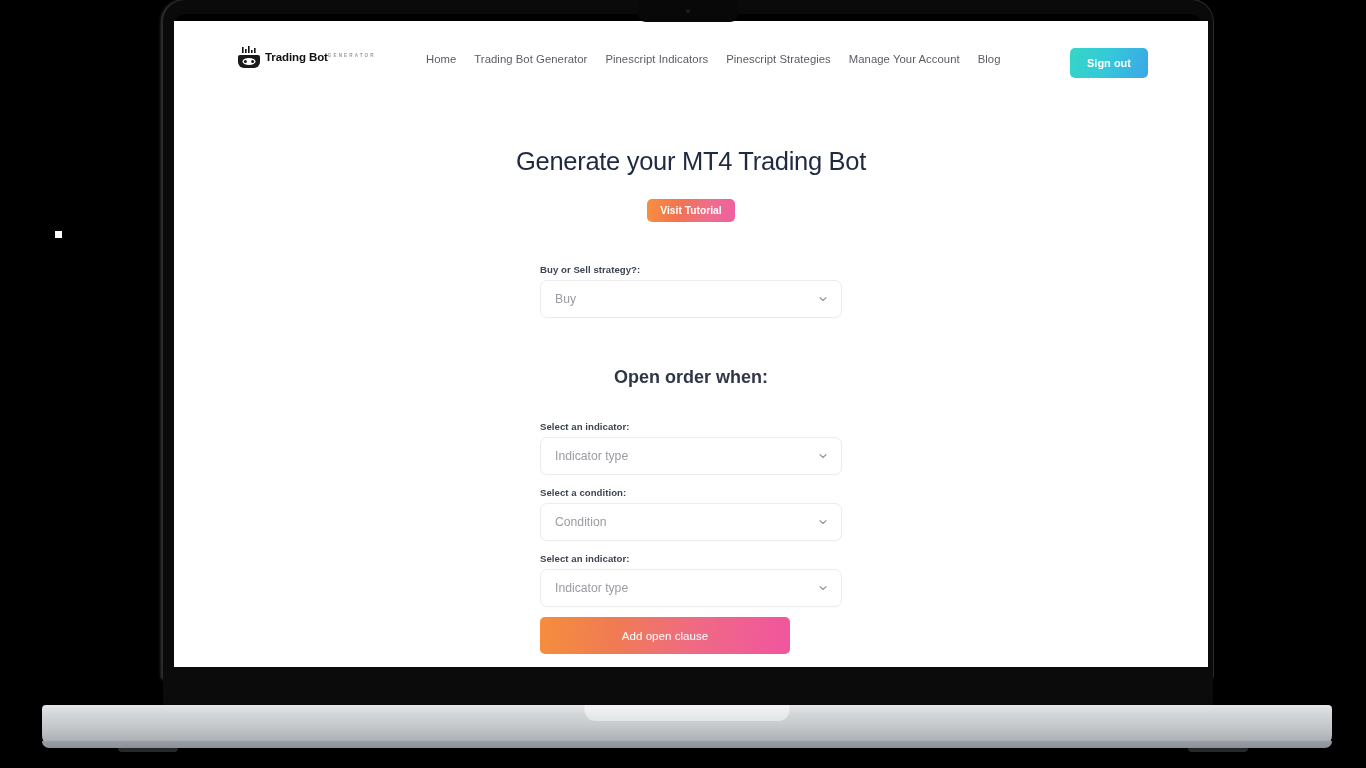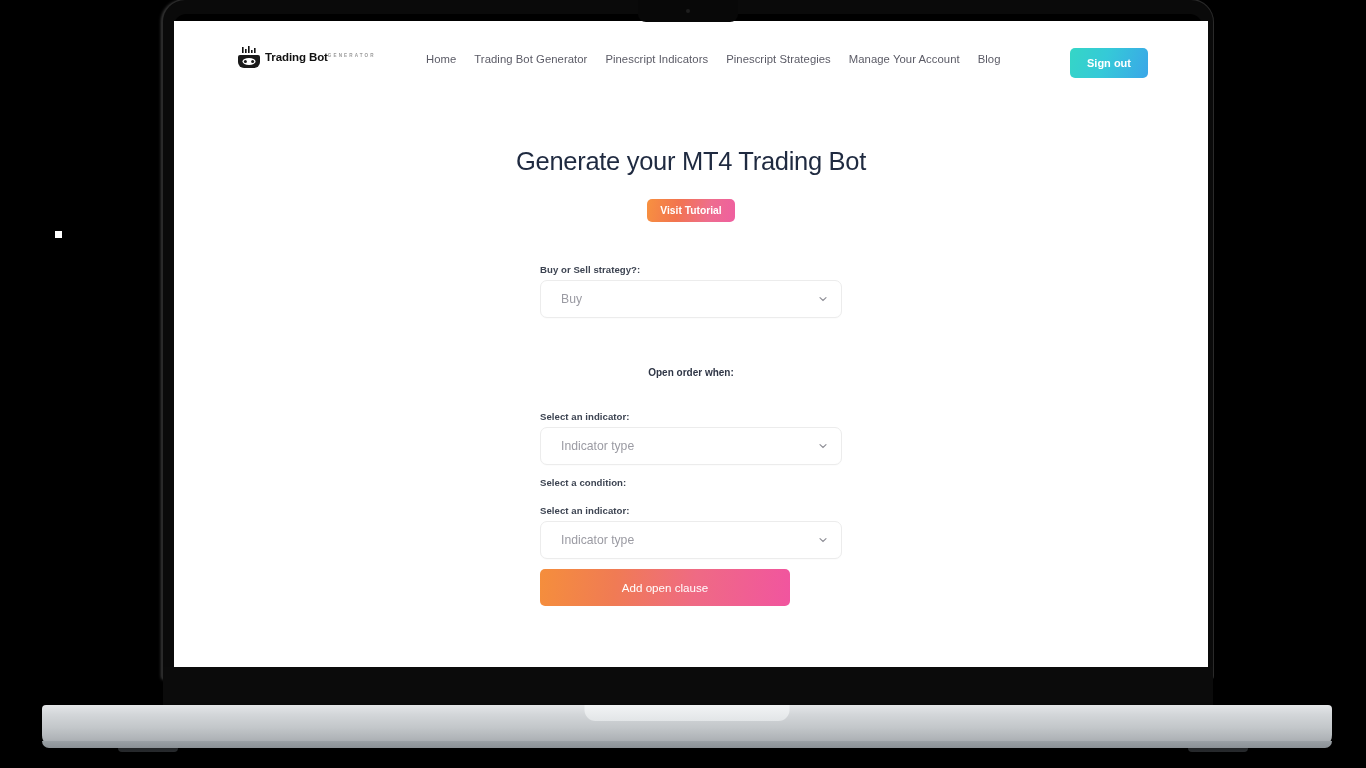--- a/index.html
+++ b/index.html
@@ -125,38 +125,38 @@
     font-size:9.6px; font-weight:bold; color:#3d4452;
     margin-bottom:5px; letter-spacing:0.05px;
   }
   .select-box {
     position:relative;
     width:302px; height:38px;
     border:1px solid #ececec;
     border-radius:7px;
     background:#fff;
     display:flex; align-items:center;
-    padding:0 20px;
+    padding:0 14px;
     cursor:pointer;
     box-shadow:0 1px 1px rgba(0,0,0,0.015);
   }
   .select-value {
     font-size:12.2px; color:#9b9ba3;
     font-family:"Liberation Sans", sans-serif;
   }
   .chev {
     position:absolute; right:14px; top:50%;
     transform:translateY(-50%);
     width:8px; height:8px;
   }
   .chev svg { display:block; }
 
   .section-heading {
     text-align:center;
-    font-size:10px; font-weight:bold; color:#2f3646;
+    font-size:18px; font-weight:bold; color:#2f3646;
     margin-top:49px;
   }
 
   .gap-sm { height:12px; }
   .block-after-heading { margin-top:33px; }
 
   .add-clause-btn {
     width:250px; height:37px;
     margin-top:10px;
     border:none; border-radius:5px;
@@ -280,20 +280,28 @@
                   <path d="M1 2.6 L4 5.4 L7 2.6" stroke="#8b8b93" stroke-width="1.1" fill="none" stroke-linecap="round"></path>
                 </svg>
             </span>
           </div>
         </div>
 
         <div class="gap-sm"></div>
 
         <div>
           <div class="field-label">Select a condition:</div>
+          <div class="select-box">
+            <span class="select-value">Condition</span>
+            <span class="chev">
+              <svg width="8" height="8" viewBox="0 0 8 8">
+                  <path d="M1 2.6 L4 5.4 L7 2.6" stroke="#8b8b93" stroke-width="1.1" fill="none" stroke-linecap="round"></path>
+                </svg>
+            </span>
+          </div>
         </div>
 
         <div class="gap-sm"></div>
 
         <div>
           <div class="field-label">Select an indicator:</div>
           <div class="select-box">
             <span class="select-value">Indicator type</span>
             <span class="chev">
               <svg width="8" height="8" viewBox="0 0 8 8">

